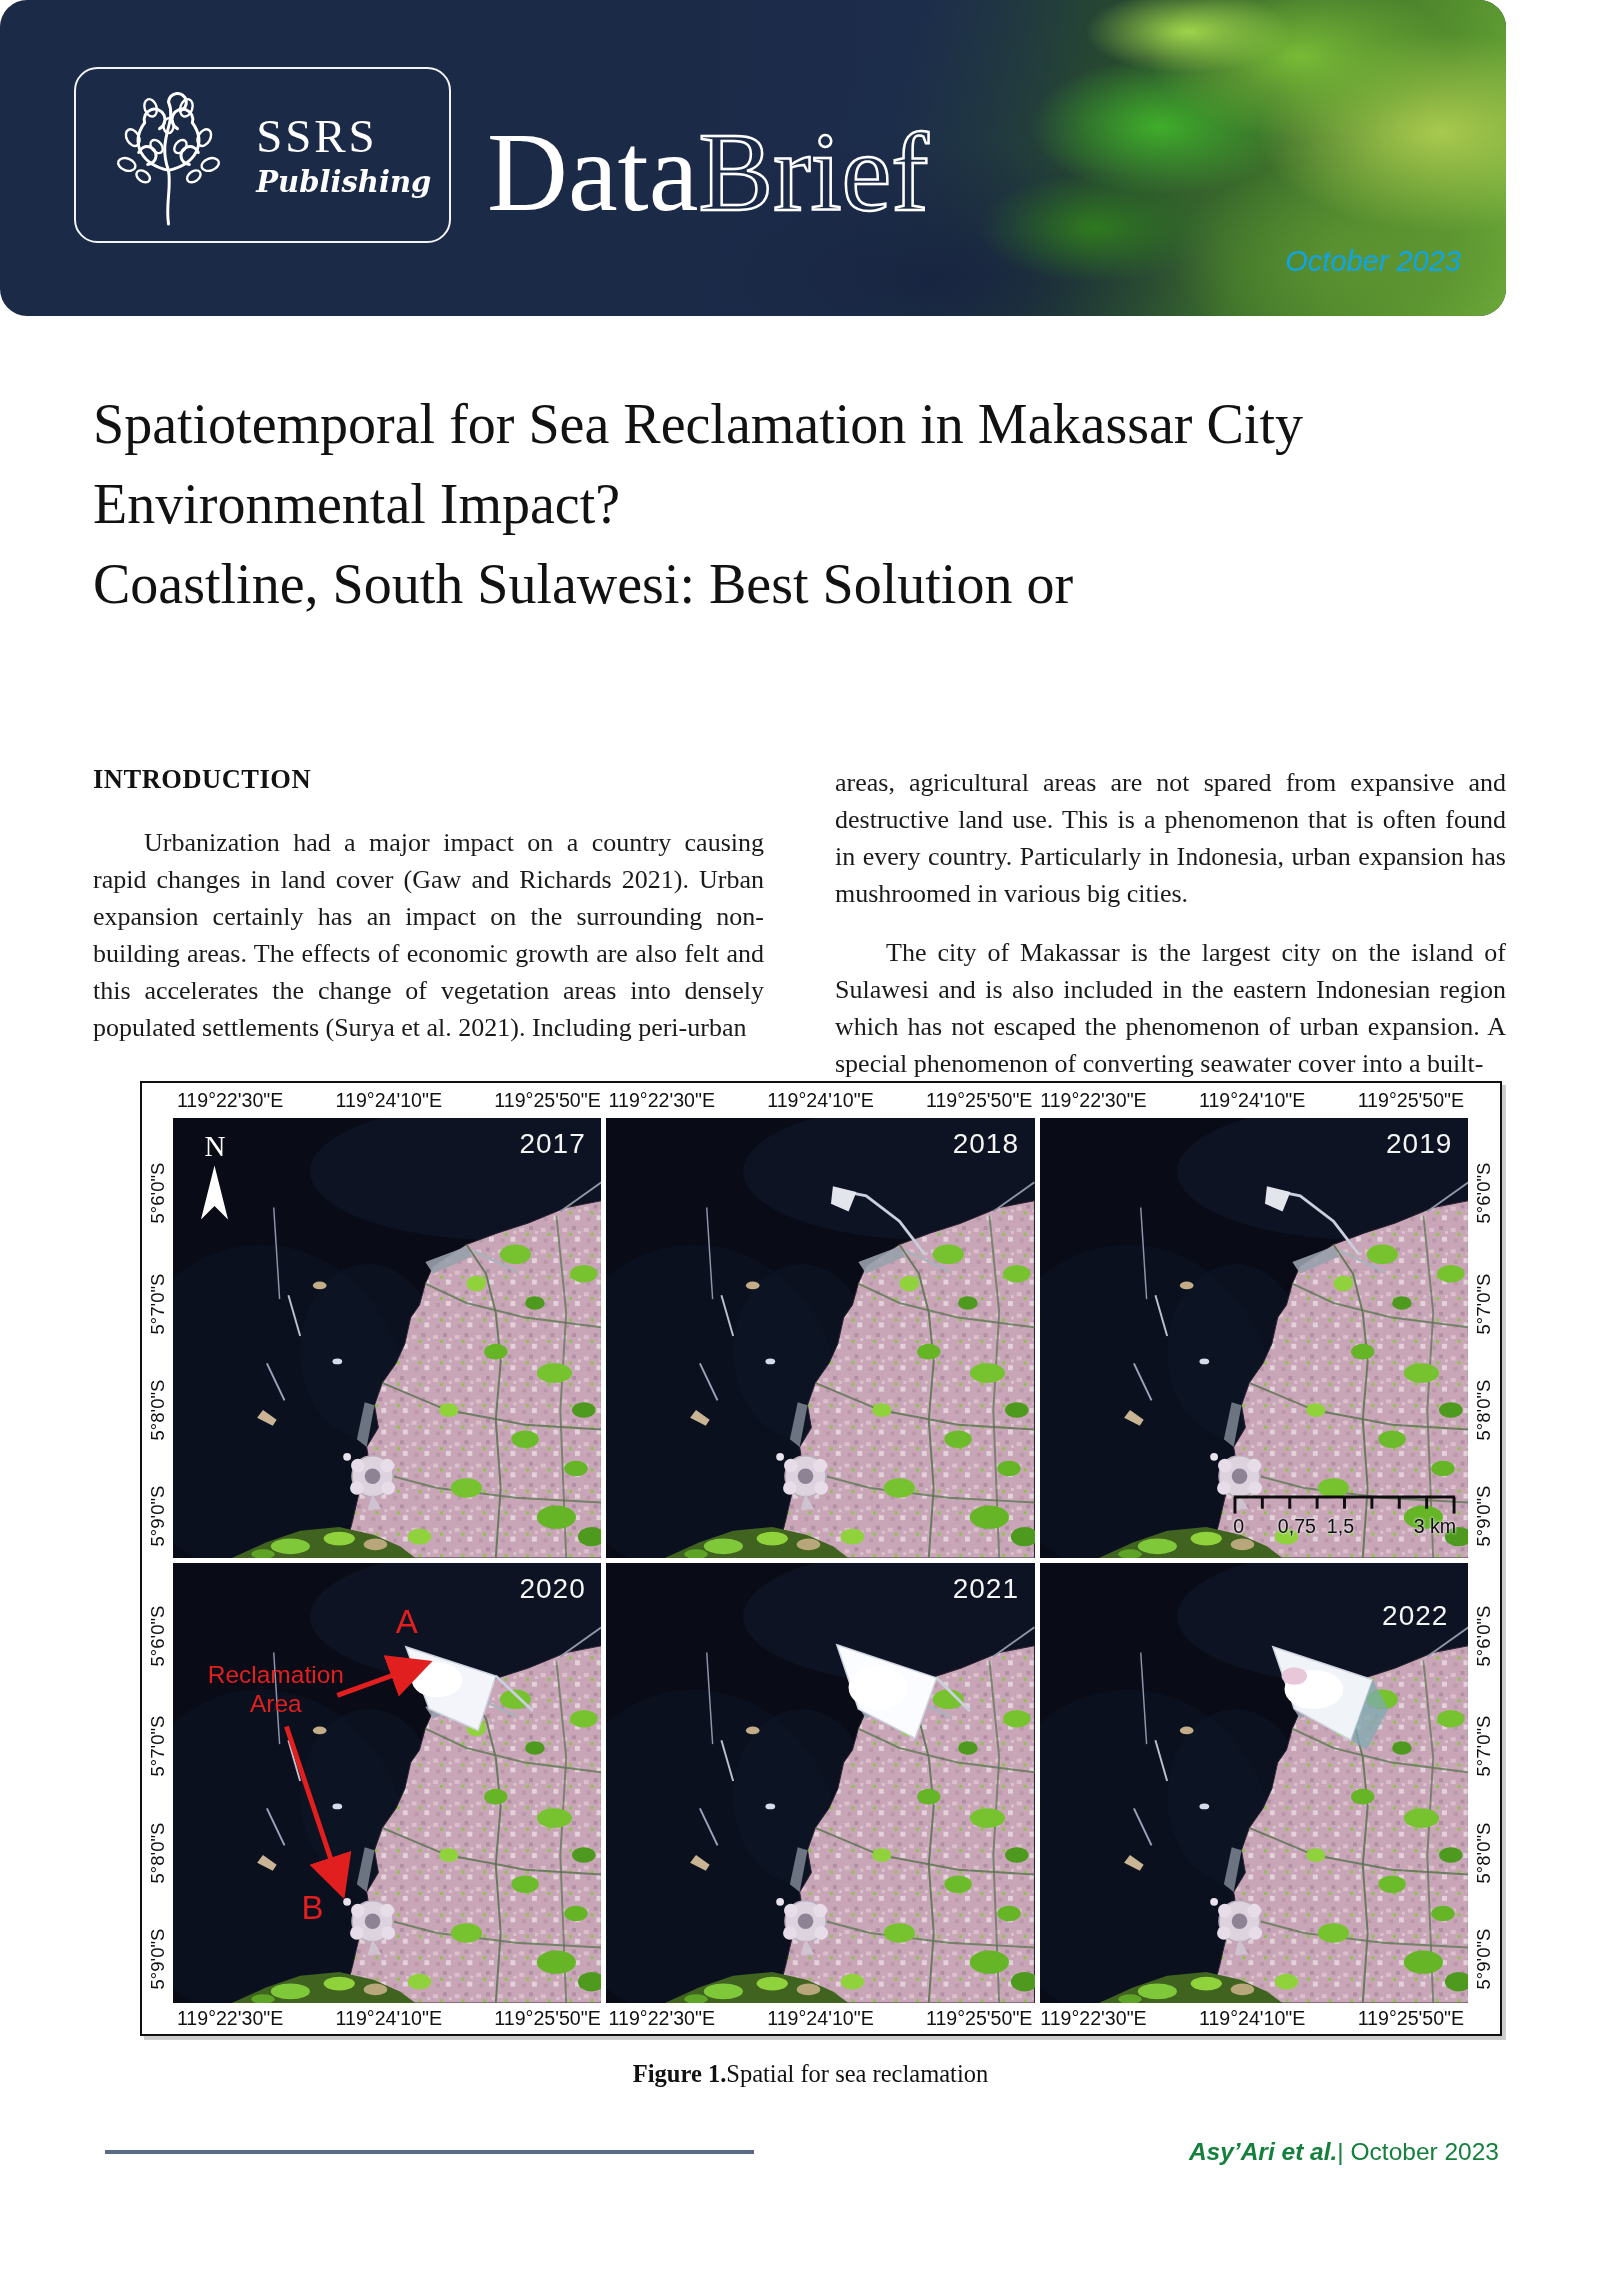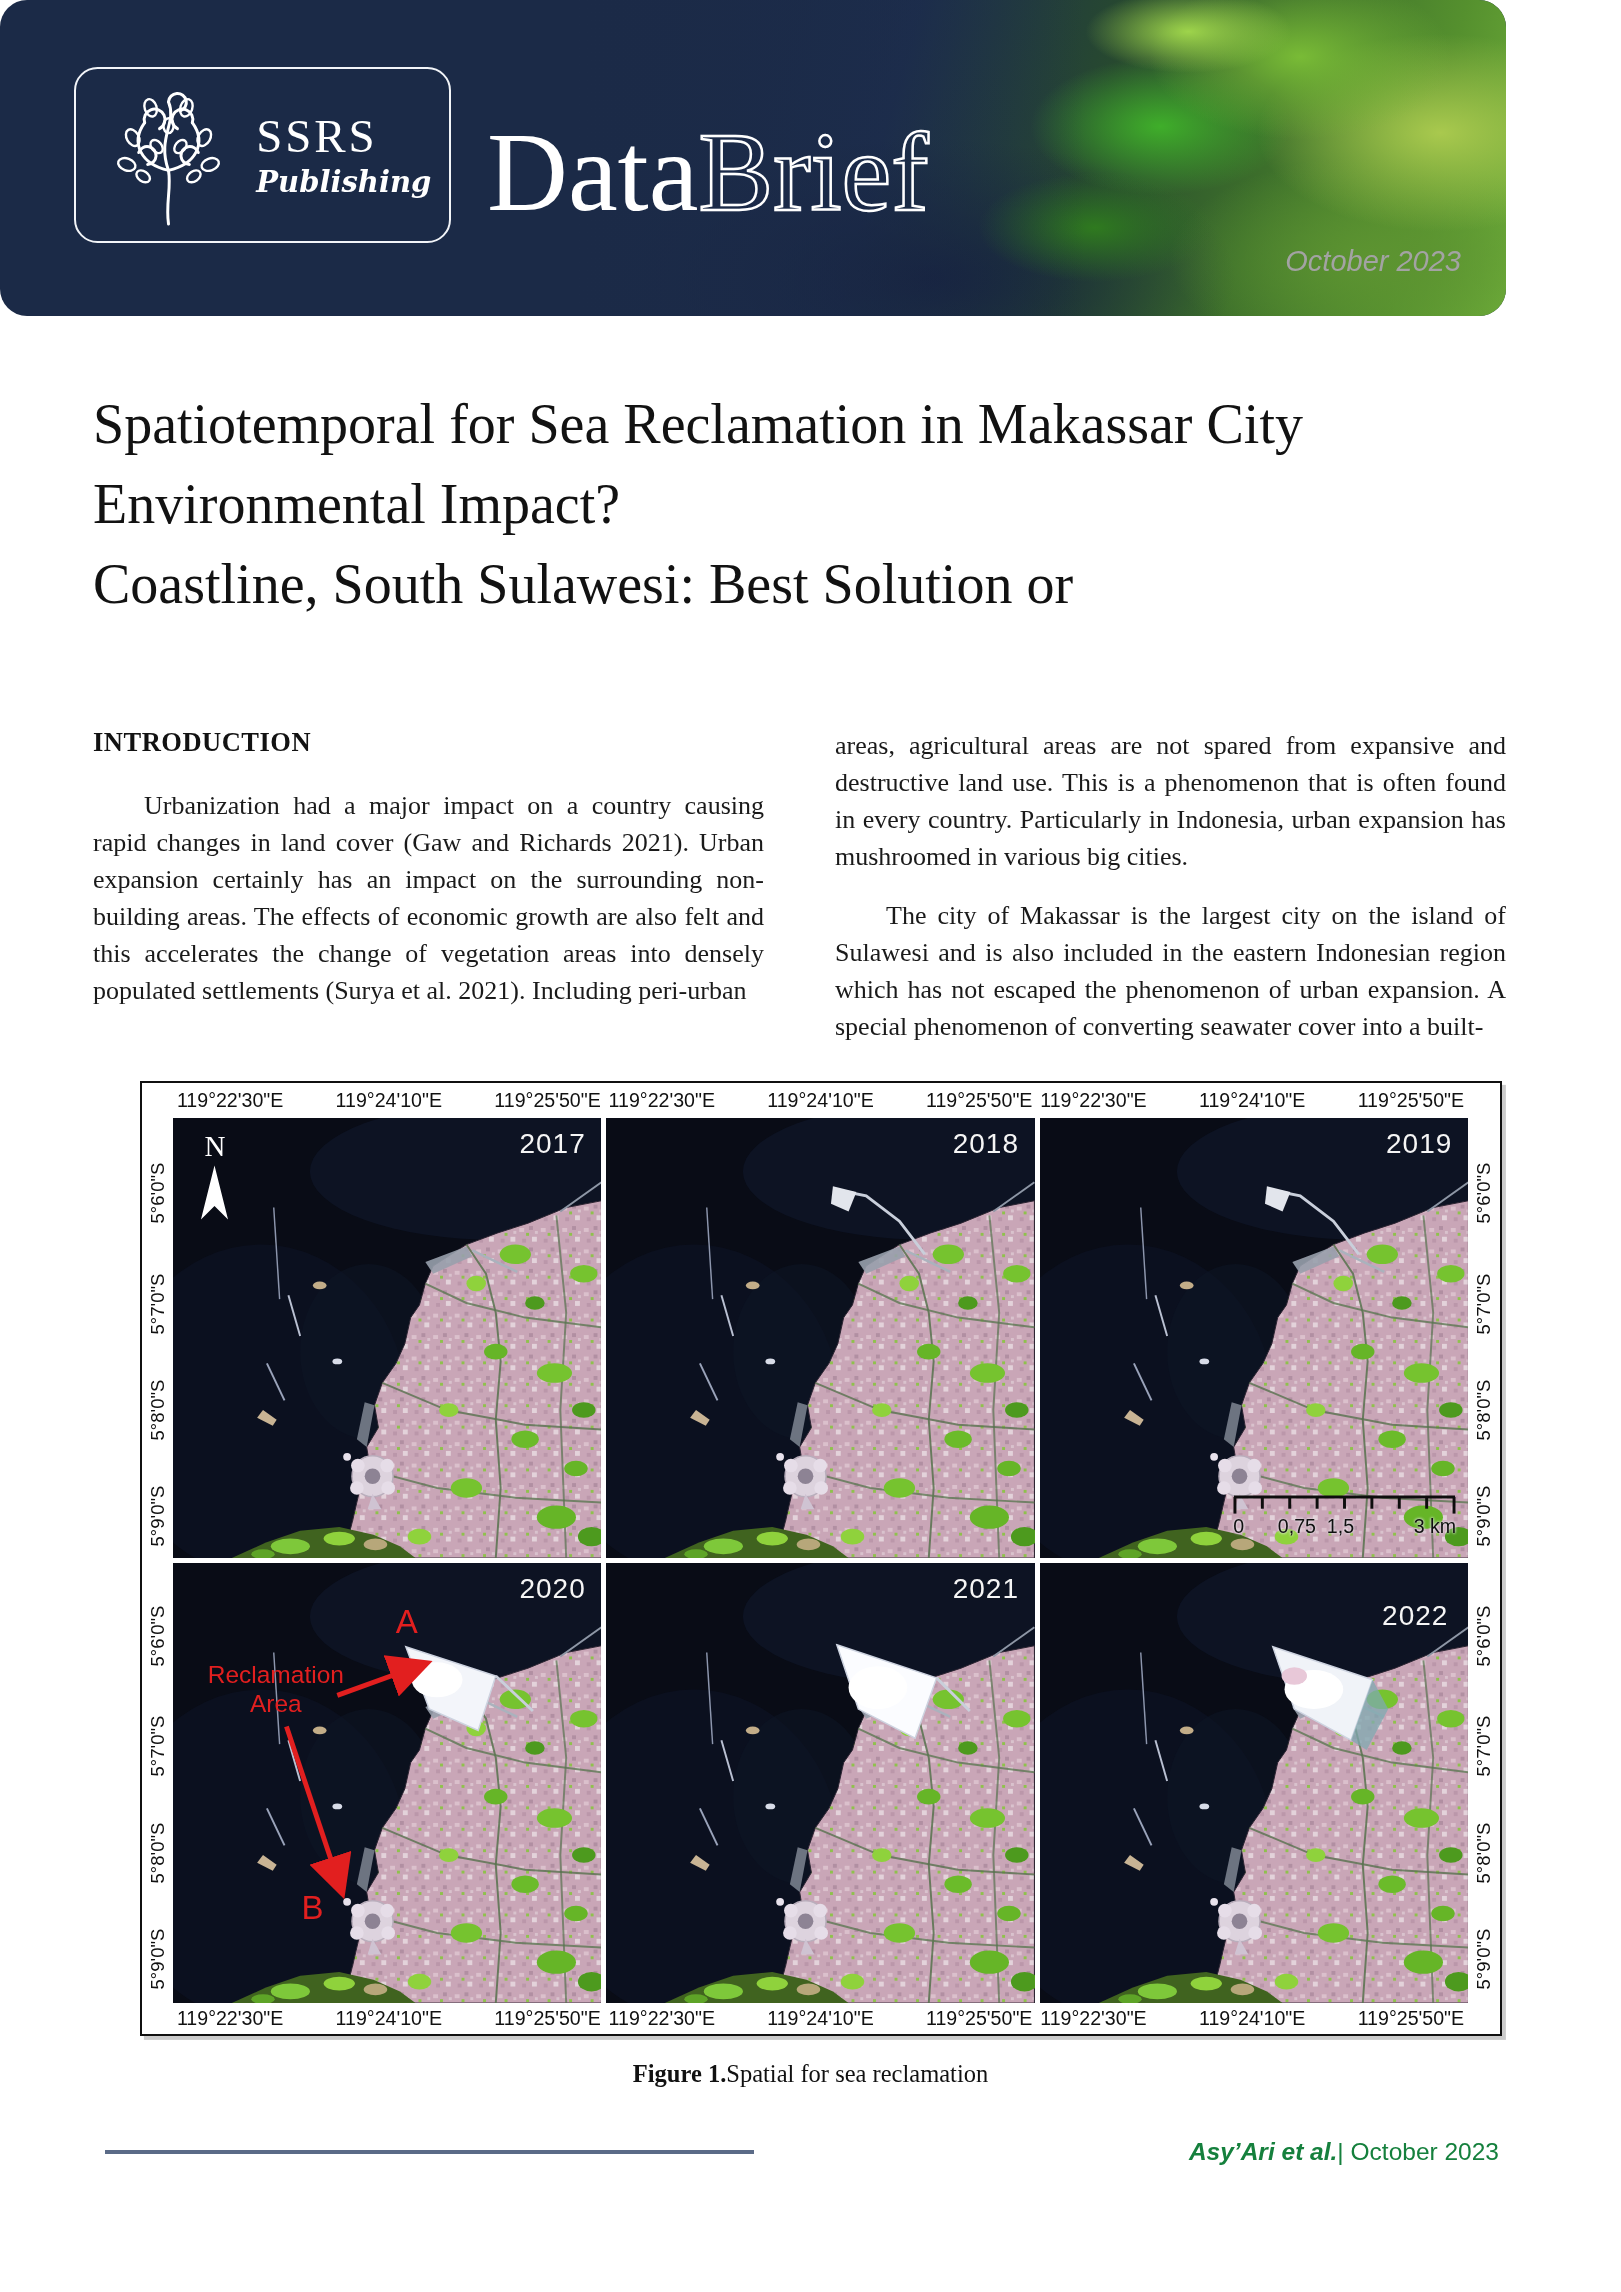--- a/index.html
+++ b/index.html
@@ -20,25 +20,25 @@
   .hero-fade{position:absolute;right:0;top:0;width:62%;height:100%;
     background:linear-gradient(to right,#1b2a47 0%,rgba(27,42,71,.55) 28%,rgba(27,42,71,0) 55%);}
   .logo-box{position:absolute;left:74px;top:67px;width:377px;height:176px;border:2.9px solid #f2f4f8;border-radius:23.5px;display:flex;align-items:center;gap:13.7px;padding:0 9.8px 0 17.6px;box-sizing:border-box;}
   .logo-tree{width:149px;height:153px;flex:0 0 auto;}
   .logo-text{color:#fff;line-height:1.05;}
   .logo-name{font-size:47px;letter-spacing:2.9px;font-family:"Liberation Serif",serif;}
   .logo-sub{font-size:29px;font-style:italic;font-weight:bold;font-family:"DejaVu Serif",serif;margin-top:5.9px;}
   .brand{position:absolute;left:487px;top:116px;font-size:112px;line-height:1;font-family:"Liberation Serif",serif;white-space:nowrap;}
   .brand .solid{color:#ffffff;}
   .brand .outline{color:rgba(27,42,71,.15);-webkit-text-stroke:2.5px #ffffff;}
-  .issue-date{position:absolute;right:45px;top:245px;font-family:"Liberation Sans",sans-serif;font-style:italic;font-size:29px;color:#a3a3a3;}
+  .issue-date{position:absolute;right:45px;top:245px;font-family:"Liberation Sans",sans-serif;font-style:italic;font-size:29px;color:#0ea5e9;}
 
   
   .title{position:absolute;left:93px;top:384px;width:1372px;font-size:56px;line-height:80px;color:#121212;font-family:"Liberation Serif",serif;}
-  .columns{position:absolute;left:93px;top:727px;width:1413px;display:flex;gap:71px;}
+  .columns{position:absolute;left:93px;top:764px;width:1413px;display:flex;gap:71px;}
   .col{width:683px;}
   .section-heading{font-size:26.5px;font-weight:bold;letter-spacing:0.5px;margin:0 0 29px 0;color:#121212;}
   .col p{font-size:26px;line-height:37px;text-align:justify;margin:0 0 21.6px 0;}
   .indent{text-indent:51px;}
 
   
   .figure{position:absolute;left:140px;top:1081px;width:1362px;height:955px;border:2.9px solid #101010;background:#fff;box-sizing:border-box;box-shadow:3.9px 3.9px 0 rgba(140,140,140,.45);}
   .fig-inner{position:absolute;inset:0;}
   .strip-top{position:absolute;left:31px;right:32px;top:0;height:35px;display:flex;}
   .strip-bottom{position:absolute;left:31px;right:32px;bottom:0;height:31px;display:flex;}

